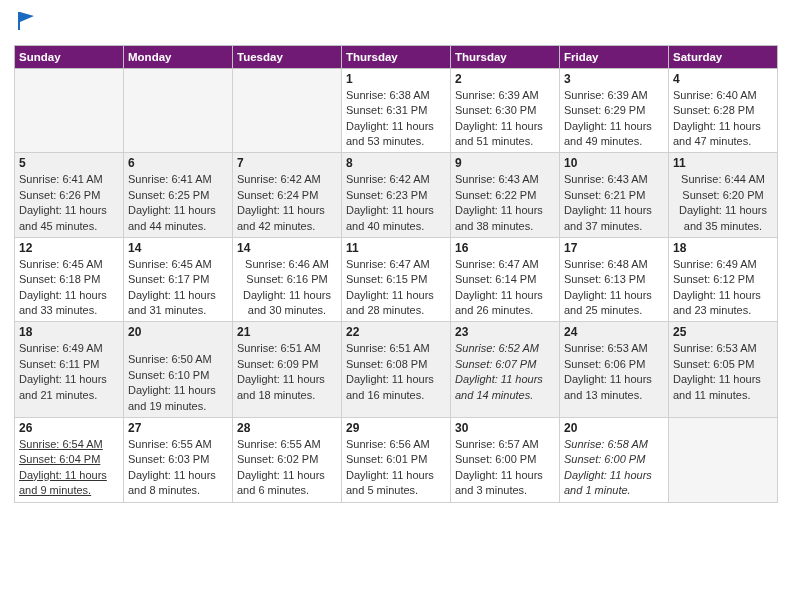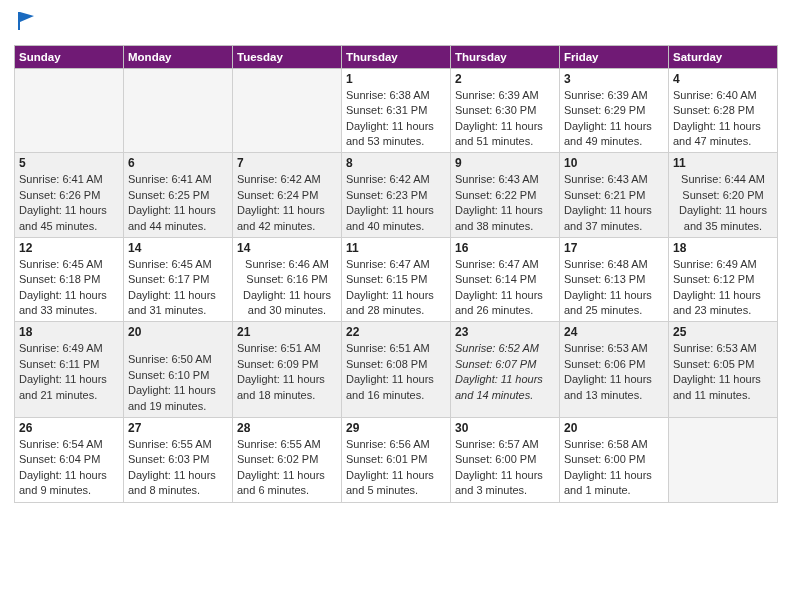--- a/index.html
+++ b/index.html
@@ -313,21 +313,21 @@
             <span class="day-num">25</span>
             <div class="day-info" style="white-space: pre-line;">Sunrise: 6:53 AM
 Sunset: 6:05 PM
 Daylight: 11 hours
 and 11 minutes.</div>
           </td>
         </tr>
         <tr>
           <td>
             <span class="day-num">26</span>
-            <div class="day-info" style="white-space: pre-line;">Sunrise: 6:54 AM
+            <div class="day-info" style="white-space: pre-line; text-decoration: underline;">Sunrise: 6:54 AM
 Sunset: 6:04 PM
 Daylight: 11 hours
 and 9 minutes.</div>
           </td>
           <td>
             <span class="day-num">27</span>
             <div class="day-info" style="white-space: pre-line;">Sunrise: 6:55 AM
 Sunset: 6:03 PM
 Daylight: 11 hours
 and 8 minutes.</div>
@@ -348,21 +348,21 @@
           </td>
           <td>
             <span class="day-num">30</span>
             <div class="day-info" style="white-space: pre-line;">Sunrise: 6:57 AM
 Sunset: 6:00 PM
 Daylight: 11 hours
 and 3 minutes.</div>
           </td>
           <td>
             <span class="day-num">20</span>
-            <div class="day-info" style="white-space: pre-line;">Sunrise: 6:58 AM
+            <div class="day-info" style="white-space: pre-line; font-style: italic;">Sunrise: 6:58 AM
 Sunset: 6:00 PM
 Daylight: 11 hours
 and 1 minute.</div>
           </td>
           <td class="empty"></td>
         </tr>
       </tbody>
   </table>
 </div>
 

